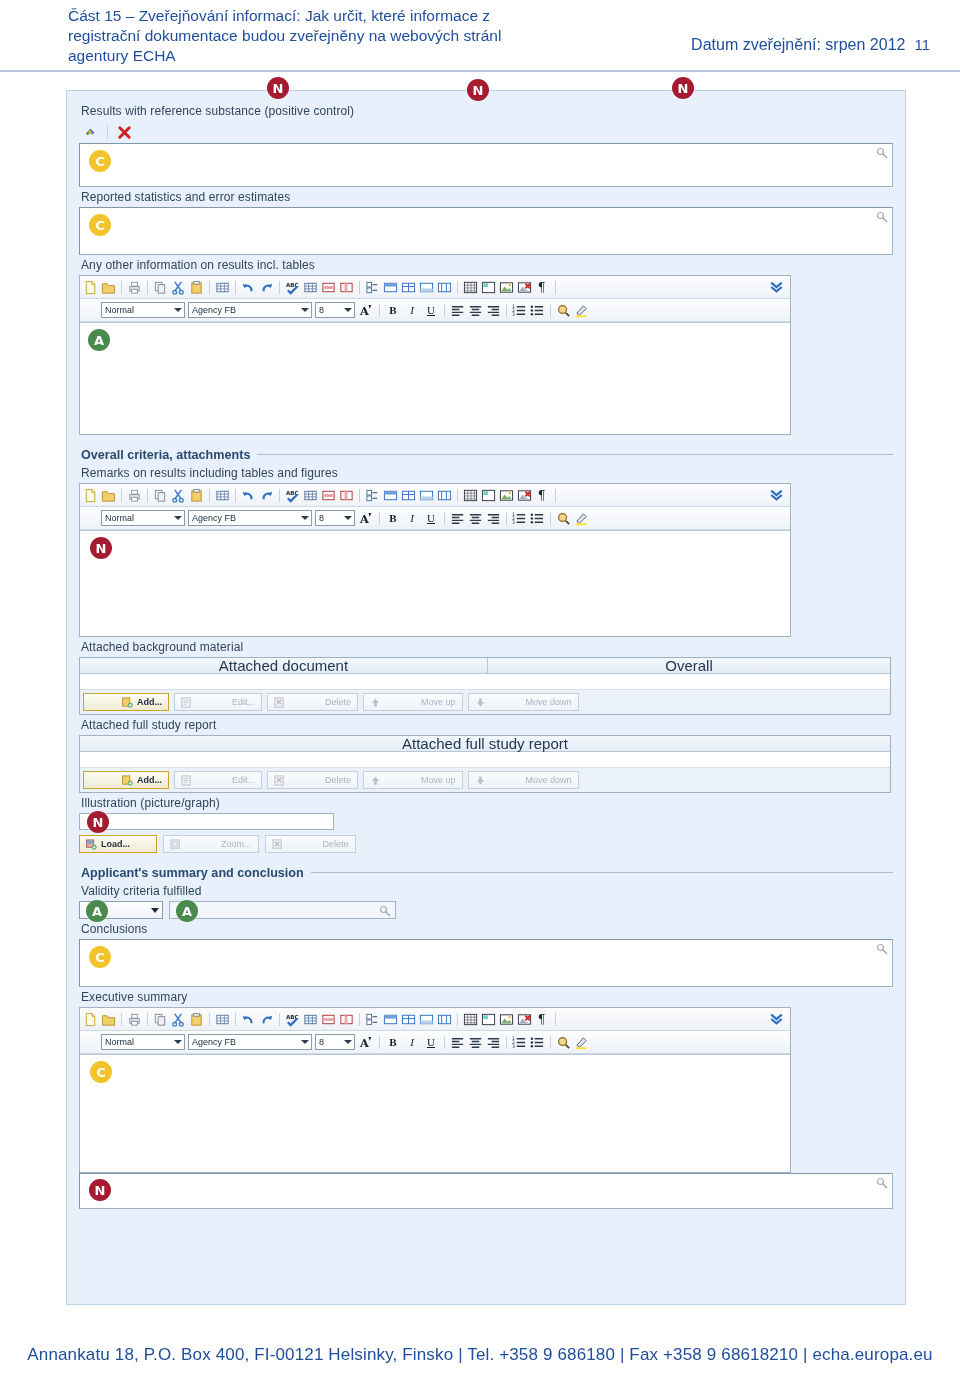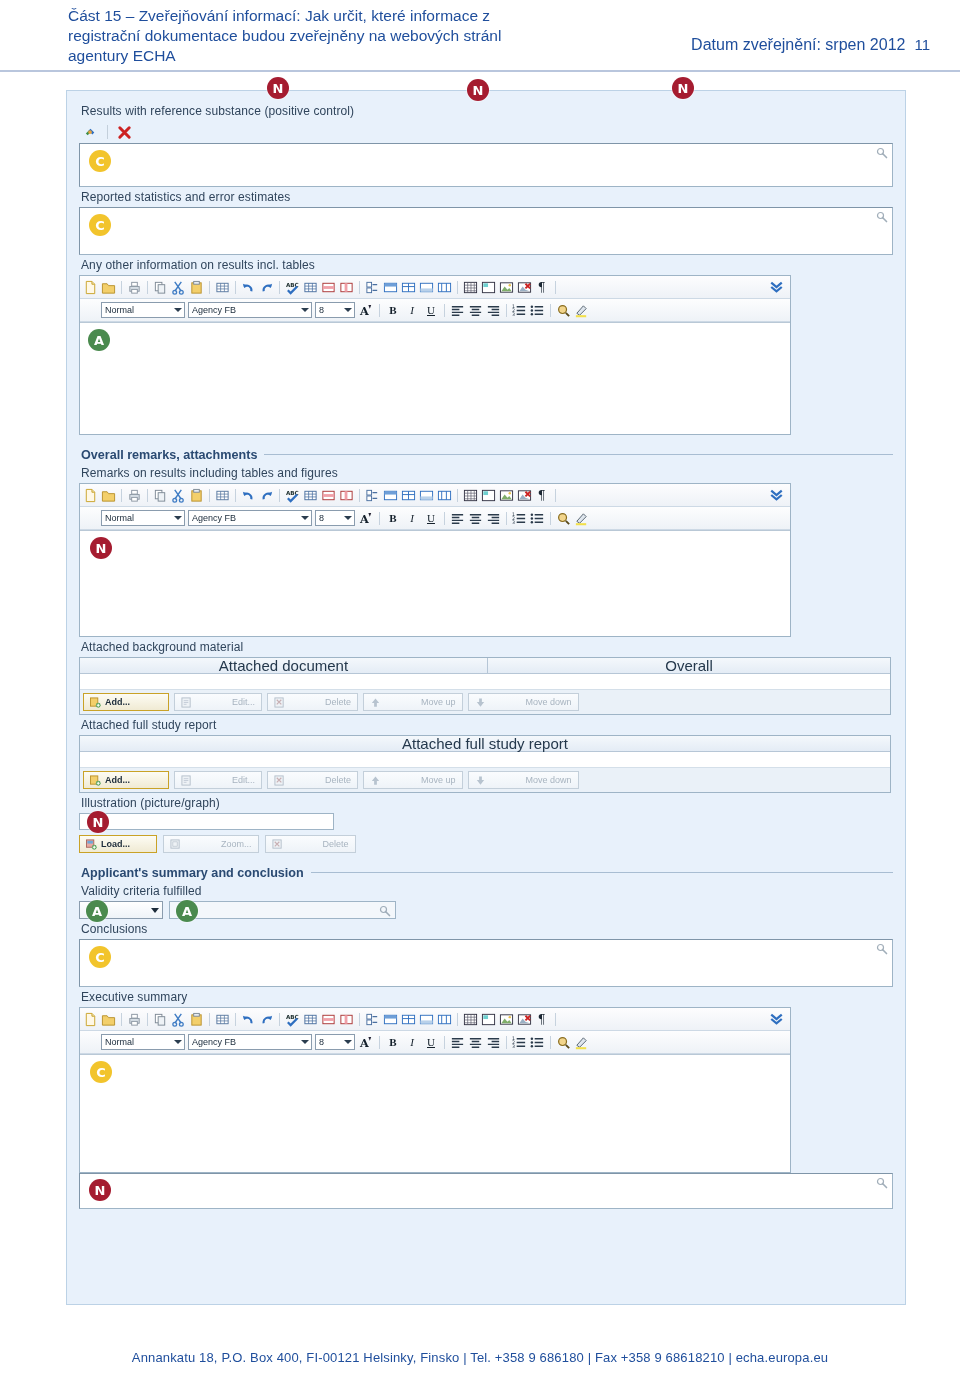--- a/index.html
+++ b/index.html
@@ -239,20 +239,21 @@
     color: #2a3b4b;
     display: flex; align-items: center; gap: 4px;
     padding: 0 6px;
     white-space: nowrap;
   }
   .abtn.primary {
     border-color: #c9a227;
     background: linear-gradient(#fdfcf4, #f0ead3);
     color: #1d2c3a;
     font-weight: bold;
+    justify-content: flex-end;
   }
   .abtn.dis { color: #a8b4c0; border-color: #c3cfda; background: linear-gradient(#fafcfe,#eef3f8); gap: 40px; }
   .abtn .bi { width: 11px; height: 11px; flex: 0 0 auto; }
 
   
   .mk {
     position: absolute;
     width: 22px; height: 22px;
     border-radius: 50%;
     color: #ffffff;
@@ -298,21 +299,21 @@
     background: #f3f7fb;
     position: relative;
   }
 
   
   .doc-footer {
     position: absolute;
     left: 0; right: 0; bottom: 14px;
     text-align: center;
     color: #1f4e9c;
-    font-size: 13px;
+    font-size: 17px;
     letter-spacing: .15px;
   }
 </style>
 </head>
 <body>
 
 <div class="doc-header">
   <div class="doc-title">Část 15 – Zveřejňování informací: Jak určit, které informace z
 registrační dokumentace budou zveřejněny na webových stránl
 agentury ECHA</div>
@@ -526,21 +527,21 @@
             <rect x="2" y="13" width="11" height="2.2" fill="#f2e04a"></rect>
           </svg></span>
     </div>
     <div class="rte-body rb-h112">
       <span class="mk mk-A" style="left:8px; top:6px;">A</span>
     </div>
   </div>
 
   <div class="section-head">
     <span class="sh-rule"></span>
-    <span class="sh-text">Overall remarks, attachments</span>
+    <span class="sh-text">Overall criteria, attachments</span>
   </div>
 
   <div class="field-label">Remarks on results including tables and figures</div>
   <div class="rte">
     <div class="rte-bar">
       <span class="ticon"><svg viewBox="0 0 16 16" width="15" height="15">
             <path d="M3.5 1.5h6l3 3v10h-9z" fill="#fff8e6" stroke="#c9a227"></path>
             <path d="M9.5 1.5v3h3" fill="#f0e0b0" stroke="#c9a227"></path>
           </svg></span>
       <span class="ticon"><svg viewBox="0 0 16 16" width="15" height="15">

